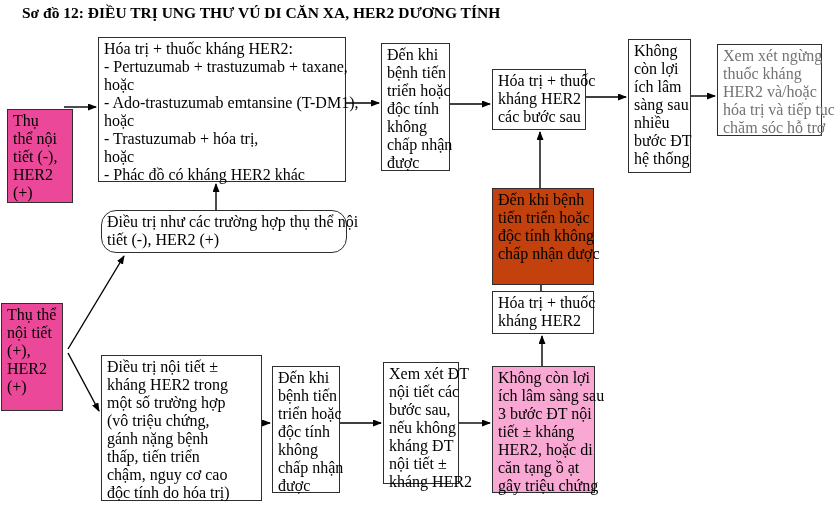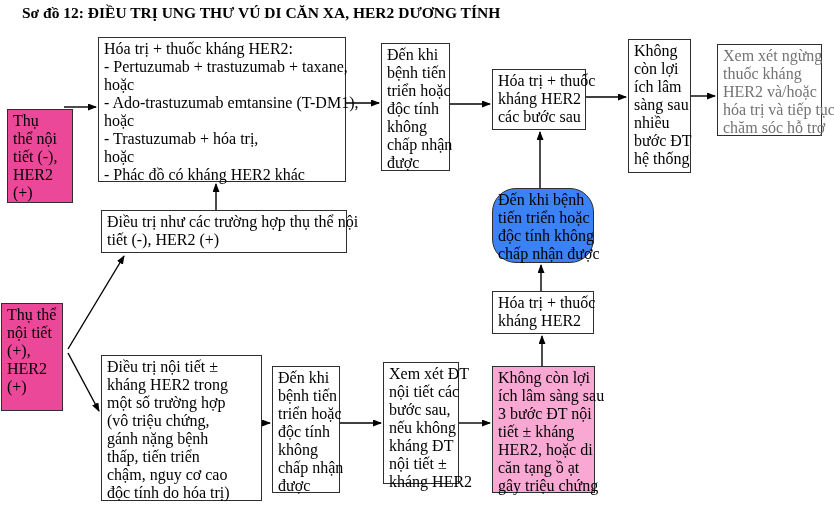--- a/index.html
+++ b/index.html
@@ -96,21 +96,21 @@
 ích lâm
 sàng sau
 nhiều
 bước ĐT
 hệ thống</div>
       <div class="node" style="left: 717px; top: 44px; width: 105px; height: 92px; border-color: rgb(46, 46, 46); background: rgb(255, 255, 255); color: #737373;">Xem xét ngừng
 thuốc kháng
 HER2 và/hoặc
 hóa trị và tiếp tục
 chăm sóc hỗ trợ</div>
-      <div class="node" style="left: 101px; top: 210px; width: 246px; height: 43px; border-color: rgb(46, 46, 46); background: rgb(255, 255, 255); color: rgb(0, 0, 0);">Điều trị như các trường hợp thụ thể nội
+      <div class="node" style="left: 101px; top: 210px; width: 246px; height: 43px; border-color: rgb(46, 46, 46); background: rgb(255, 255, 255); color: rgb(0, 0, 0); border-radius: 15px;">Điều trị như các trường hợp thụ thể nội
 tiết (-), HER2 (+)</div>
       <div class="node" style="left: 1px; top: 303px; width: 62px; height: 108px; border-color: rgb(46, 46, 46); background: #ec4899; color: rgb(0, 0, 0);">Thụ thể
 nội tiết
 (+),
 HER2
 (+)</div>
       <div class="node" style="left: 101px; top: 355px; width: 161px; height: 146px; border-color: rgb(46, 46, 46); background: rgb(255, 255, 255); color: rgb(0, 0, 0);">Điều trị nội tiết ±
 kháng HER2 trong
 một số trường hợp
 (vô triệu chứng,
@@ -132,20 +132,20 @@
 kháng ĐT
 nội tiết ±
 kháng HER2</div>
       <div class="node" style="left: 492px; top: 366px; width: 103px; height: 127px; border-color: rgb(46, 46, 46); background: #f9a8d4; color: rgb(0, 0, 0);">Không còn lợi
 ích lâm sàng sau
 3 bước ĐT nội
 tiết ± kháng
 HER2, hoặc di
 căn tạng ồ ạt
 gây triệu chứng</div>
-      <div class="node" style="left: 492px; top: 188px; width: 102px; height: 75px; border-color: rgb(46, 46, 46); background: #3b82f6; color: rgb(0, 0, 0); border-radius: 24px;">Đến khi bệnh
+      <div class="node" style="left: 492px; top: 188px; width: 102px; height: 97px; border-color: rgb(46, 46, 46); background: #c2410c; color: rgb(0, 0, 0);">Đến khi bệnh
 tiến triển hoặc
 độc tính không
 chấp nhận được</div>
       <div class="node" style="left: 492px; top: 291px; width: 102px; height: 43px; border-color: rgb(46, 46, 46); background: rgb(255, 255, 255); color: rgb(0, 0, 0);">Hóa trị + thuốc
 kháng HER2</div>
     </div>
 </div>
 
 </body></html>

